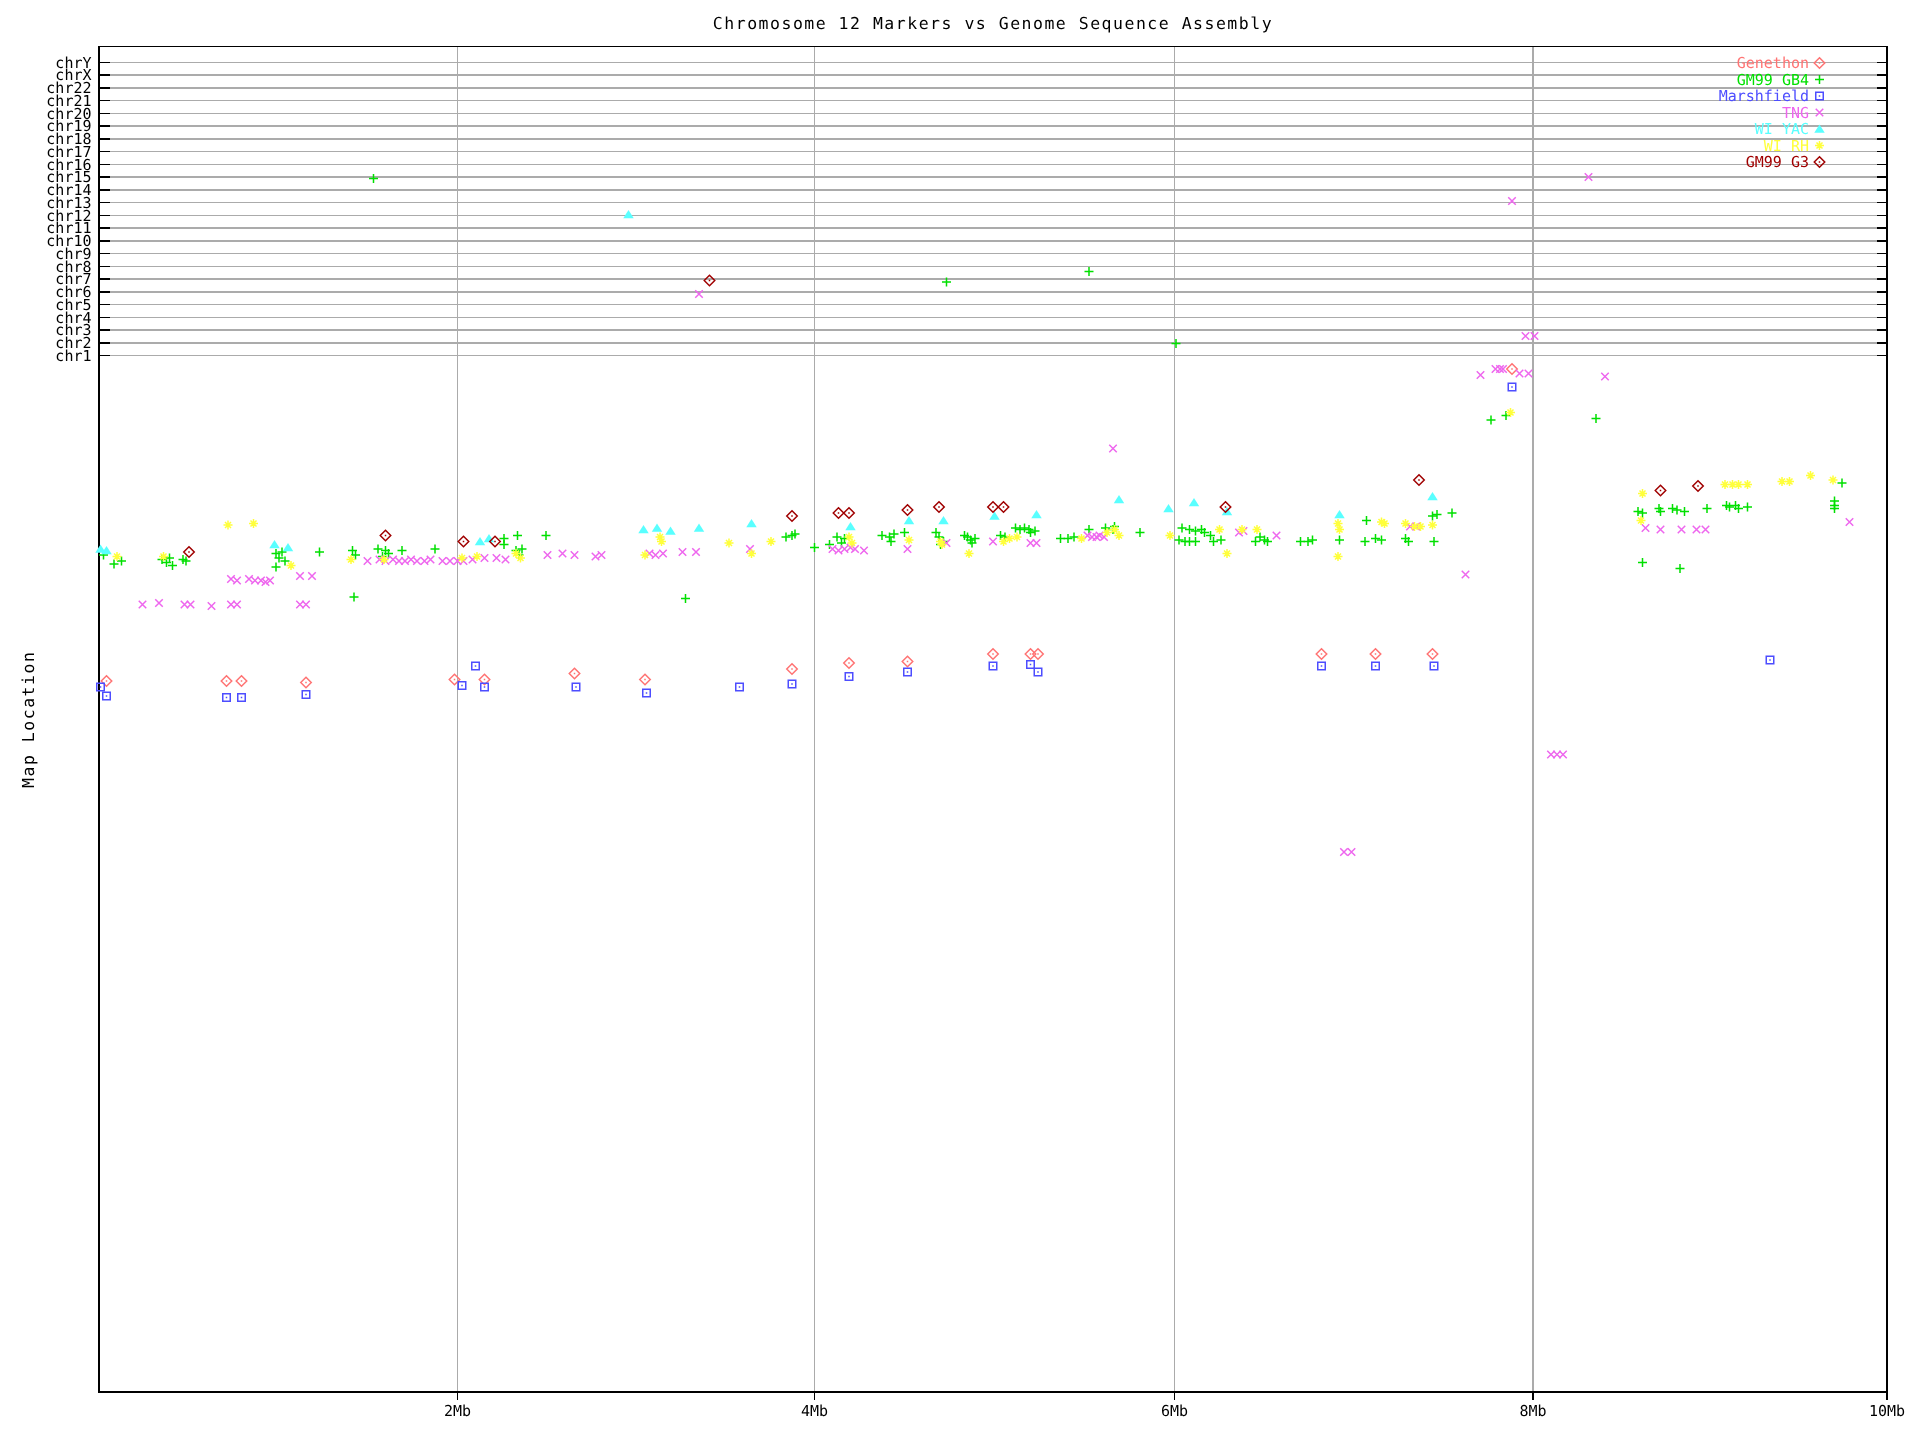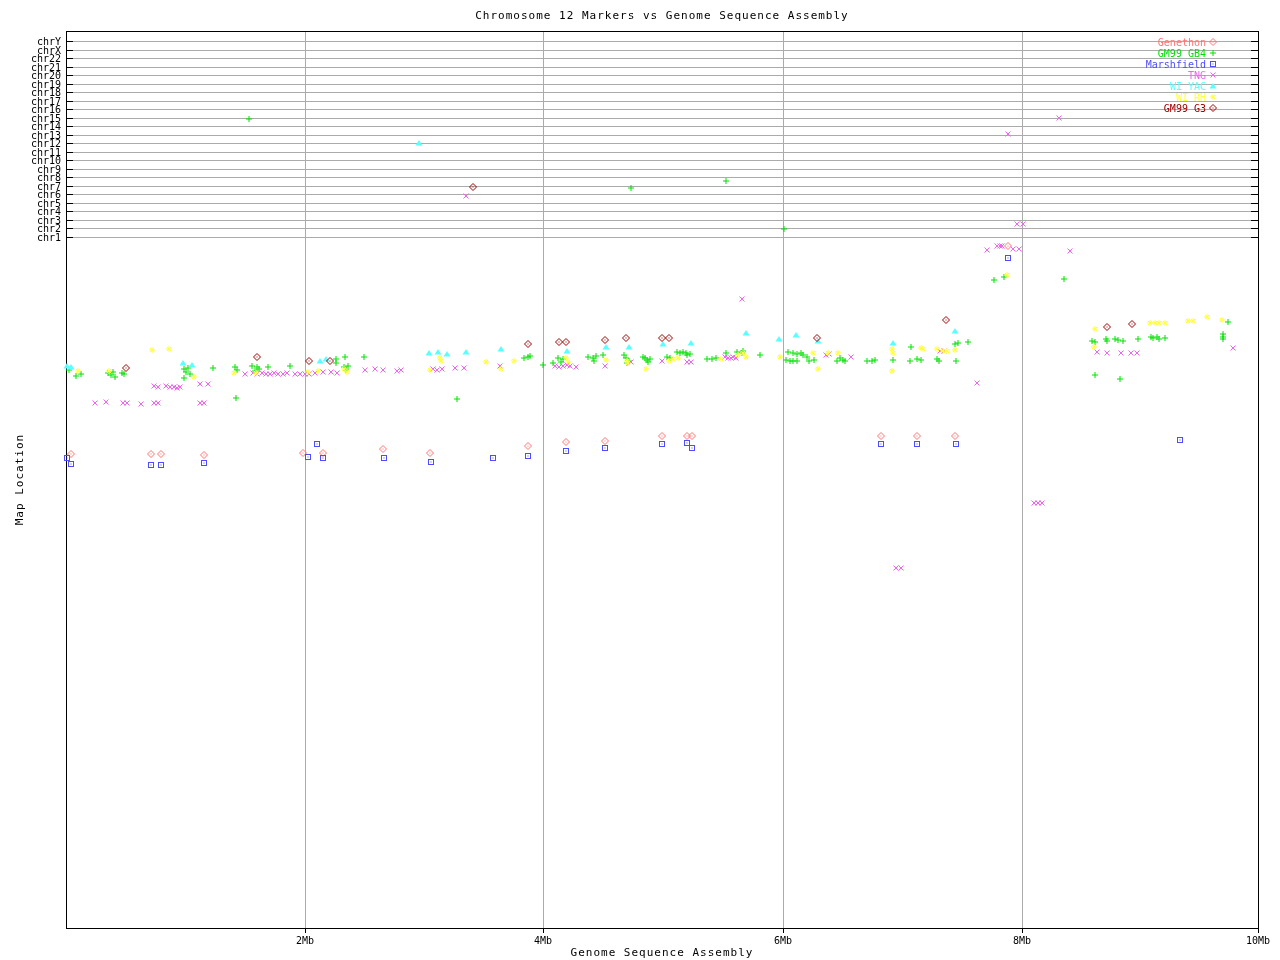--- a/index.html
+++ b/index.html
@@ -13,21 +13,20 @@
           font-size:11px;letter-spacing:1px;transform:rotate(-90deg);transform-origin:center;white-space:pre;}
   svg{position:absolute;left:0;top:0;}
   svg text{font-family:"DejaVu Sans Mono","Liberation Mono",monospace;}
 </style>
 </head>
 <body>
 
 <div class="figure">
   <div class="title">Chromosome 12 Markers vs Genome Sequence Assembly</div>
   <div class="ylabel">Map Location</div>
-  <div class="xlabel">Genome Sequence Assembly</div>
   <svg id="plot" width="1280" height="960" viewBox="0 0 1280 960">
       <line x1="305" y1="31" x2="305" y2="928" stroke="#ababab" stroke-width="1" shape-rendering="crispEdges"></line>
       <line x1="543" y1="31" x2="543" y2="928" stroke="#ababab" stroke-width="1" shape-rendering="crispEdges"></line>
       <line x1="783" y1="31" x2="783" y2="928" stroke="#ababab" stroke-width="1" shape-rendering="crispEdges"></line>
       <line x1="1022" y1="31" x2="1022" y2="928" stroke="#ababab" stroke-width="1" shape-rendering="crispEdges"></line>
       <line x1="66" y1="41.5" x2="1258" y2="41.5" stroke="#ababab" stroke-width="1" shape-rendering="crispEdges"></line>
       <line x1="66" y1="41.5" x2="73" y2="41.5" stroke="#000" stroke-width="1" shape-rendering="crispEdges"></line>
       <line x1="1251" y1="41.5" x2="1258" y2="41.5" stroke="#000" stroke-width="1" shape-rendering="crispEdges"></line>
       <text x="61" y="45" text-anchor="end" font-size="10" fill="#000">chrY</text>
       <line x1="66" y1="50" x2="1258" y2="50" stroke="#ababab" stroke-width="1" shape-rendering="crispEdges"></line>

